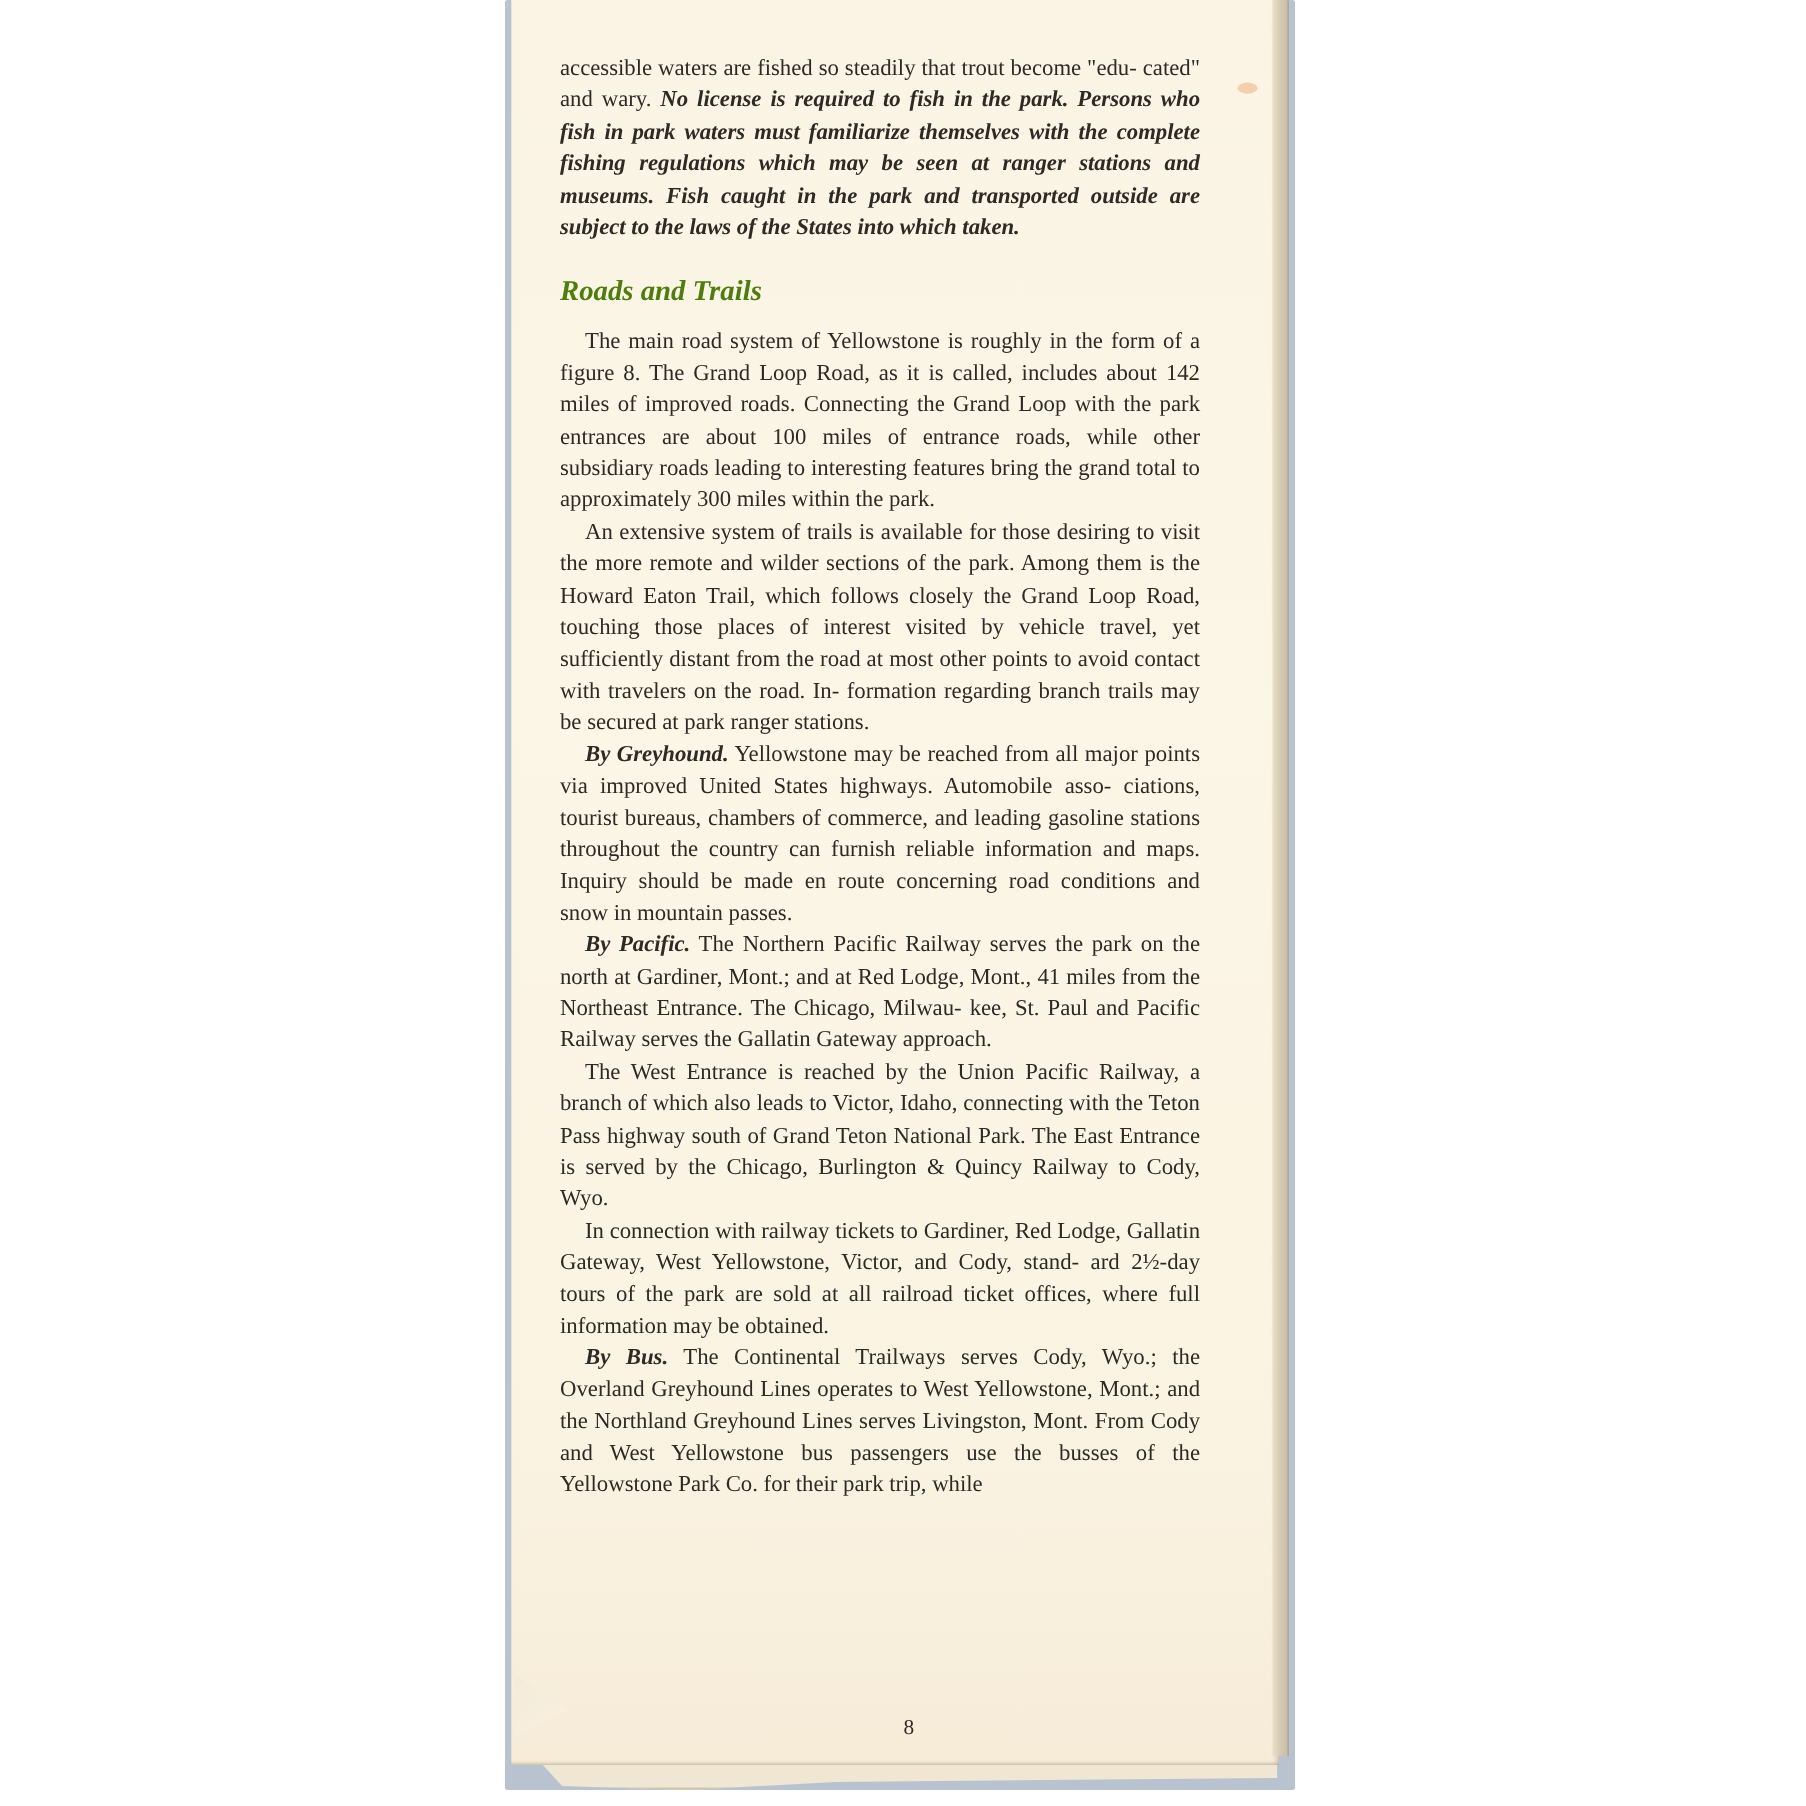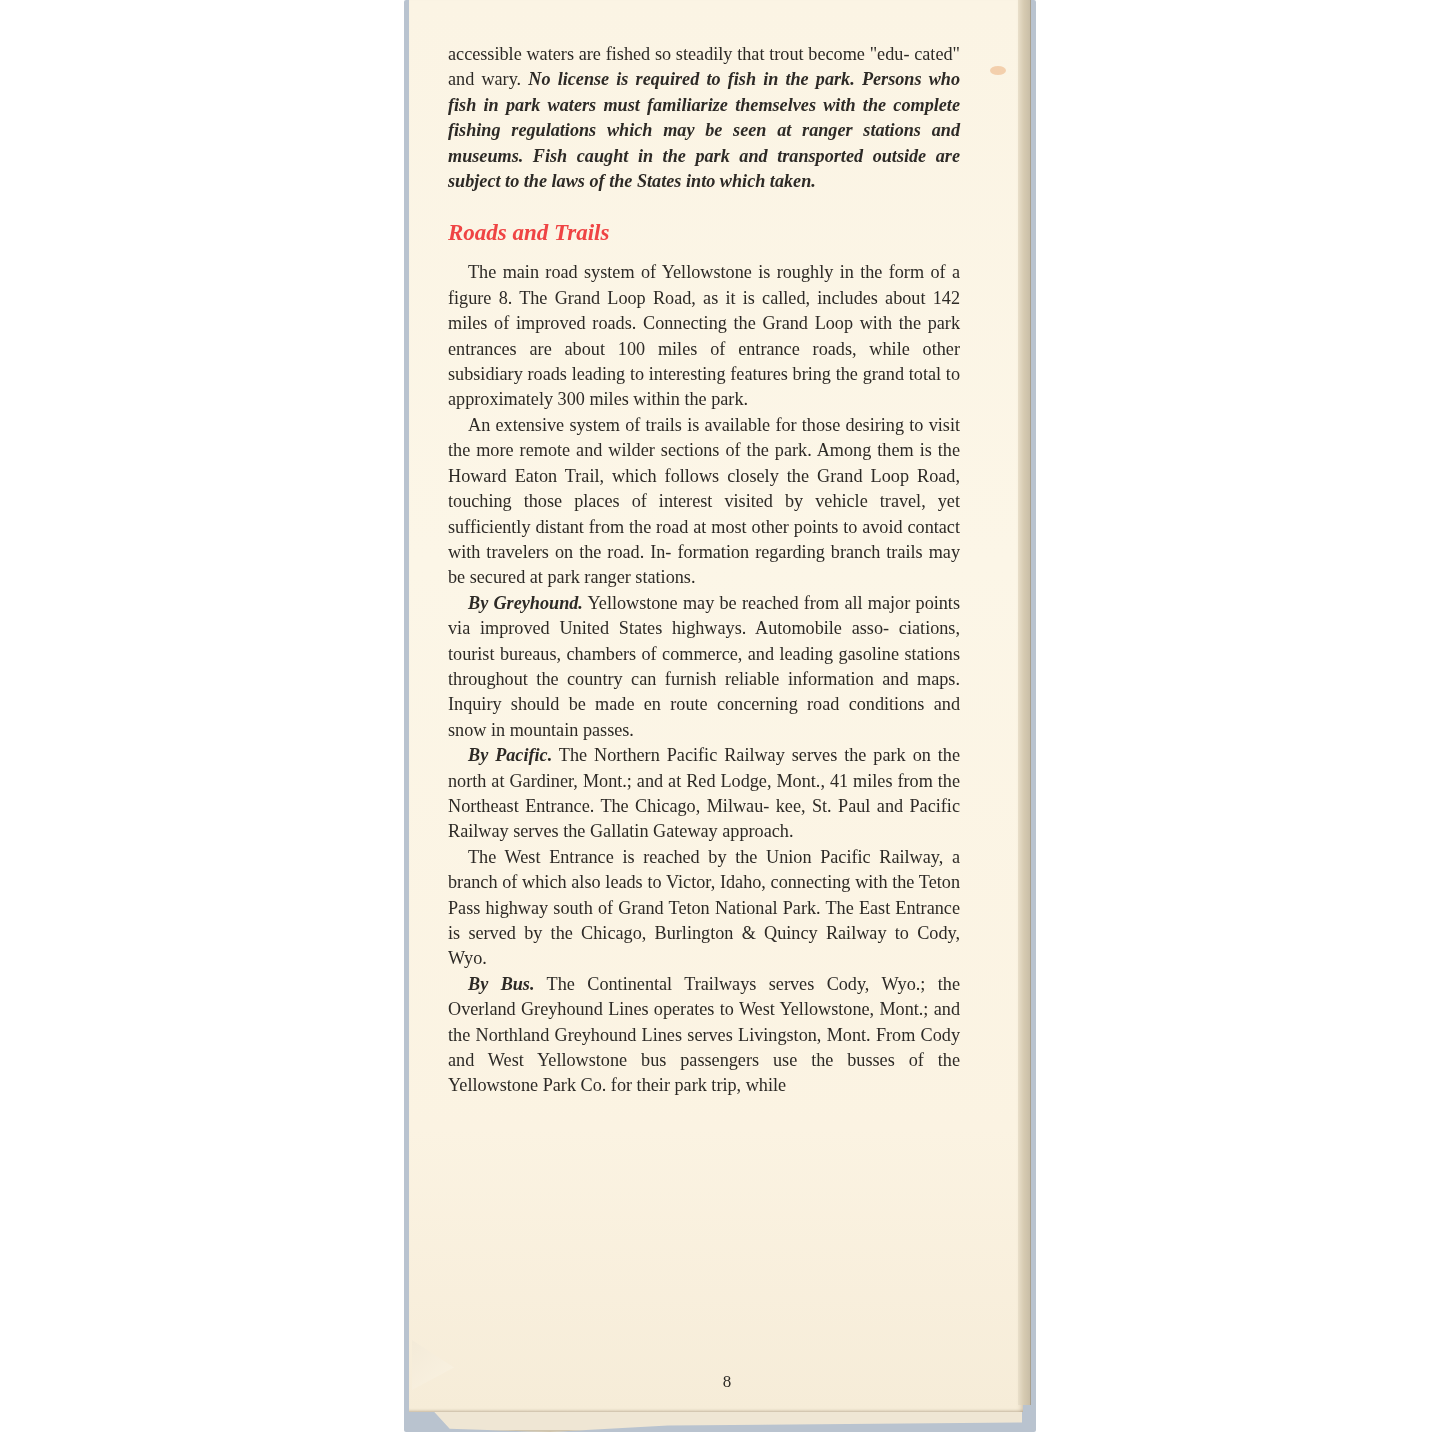--- a/index.html
+++ b/index.html
@@ -95,21 +95,21 @@
     }
     .text-column .run-in {
       font-style: italic;
       font-weight: bold;
     }
     .section-heading {
       font-family: "Liberation Serif", "DejaVu Serif", serif;
       font-style: italic;
       font-size: 23px;
       line-height: 28px;
-      color: #ef4444;
+      color: #4d7c0f;
       margin: 0;
       text-indent: 0;
     }
     .h-roads { margin-top: 25px; margin-bottom: 13px; }
     .h-reach { margin-top: 26px; margin-bottom: 16px; }
     .page-number {
       position: absolute;
       left: 712px;
       top: 1372px;
       width: 30px;
@@ -139,18 +139,19 @@
   <p>The main road system of Yellowstone is roughly in the form of a figure 8.  The Grand Loop Road, as it is called, includes about 142 miles of improved roads. Connecting the Grand Loop with the park entrances are about 100 miles of entrance roads, while other subsidiary roads leading to interesting features bring the grand total to approximately 300 miles within the park.</p>
   <p>An extensive system of trails is available for those desiring to visit the more remote and wilder sections of the park. Among them is the Howard Eaton Trail, which follows closely the Grand Loop Road, touching those places of interest visited by vehicle travel, yet sufficiently distant from the road at most other points to avoid contact with travelers on the road. In- formation regarding branch trails may be secured at park ranger stations.</p>
 
 
   <p><span class="run-in">By Greyhound.</span><span> Yellowstone may be reached from all major points via improved United States highways. Automobile asso- ciations, tourist bureaus, chambers of commerce, and leading gasoline stations throughout the country can furnish reliable information and maps. Inquiry should be made en route concerning road conditions and snow in mountain passes.</span></p>
 
   <p><span class="run-in">By Pacific.</span><span> The Northern Pacific Railway serves the park on the north at Gardiner, Mont.; and at Red Lodge, Mont., 41 miles from the Northeast Entrance. The Chicago, Milwau- kee, St. Paul and Pacific Railway serves the Gallatin Gateway approach.</span></p>
 
   <p><span>The West Entrance is reached by the Union Pacific Railway, a branch of which also leads to Victor, Idaho, connecting with the Teton Pass highway south of Grand Teton National Park. The East Entrance is served by the Chicago, Burlington &amp; Quincy Railway to Cody, Wyo.</span></p>
 
+  <p><span>In connection with railway tickets to Gardiner, Red Lodge, Gallatin Gateway, West Yellowstone, Victor, and Cody, stand- ard 2½-day tours of the park are sold at all railroad ticket offices, where full information may be obtained.</span></p>
 
   <p><span class="run-in">By Bus.</span><span> The Continental Trailways serves Cody, Wyo.; the Overland Greyhound Lines operates to West Yellowstone, Mont.; and the Northland Greyhound Lines serves Livingston, Mont. From Cody and West Yellowstone bus passengers use the busses of the Yellowstone Park Co. for their park trip, while</span></p>
 
 </div>
 
 <div class="page-number">8</div>
 
 </body></html>

